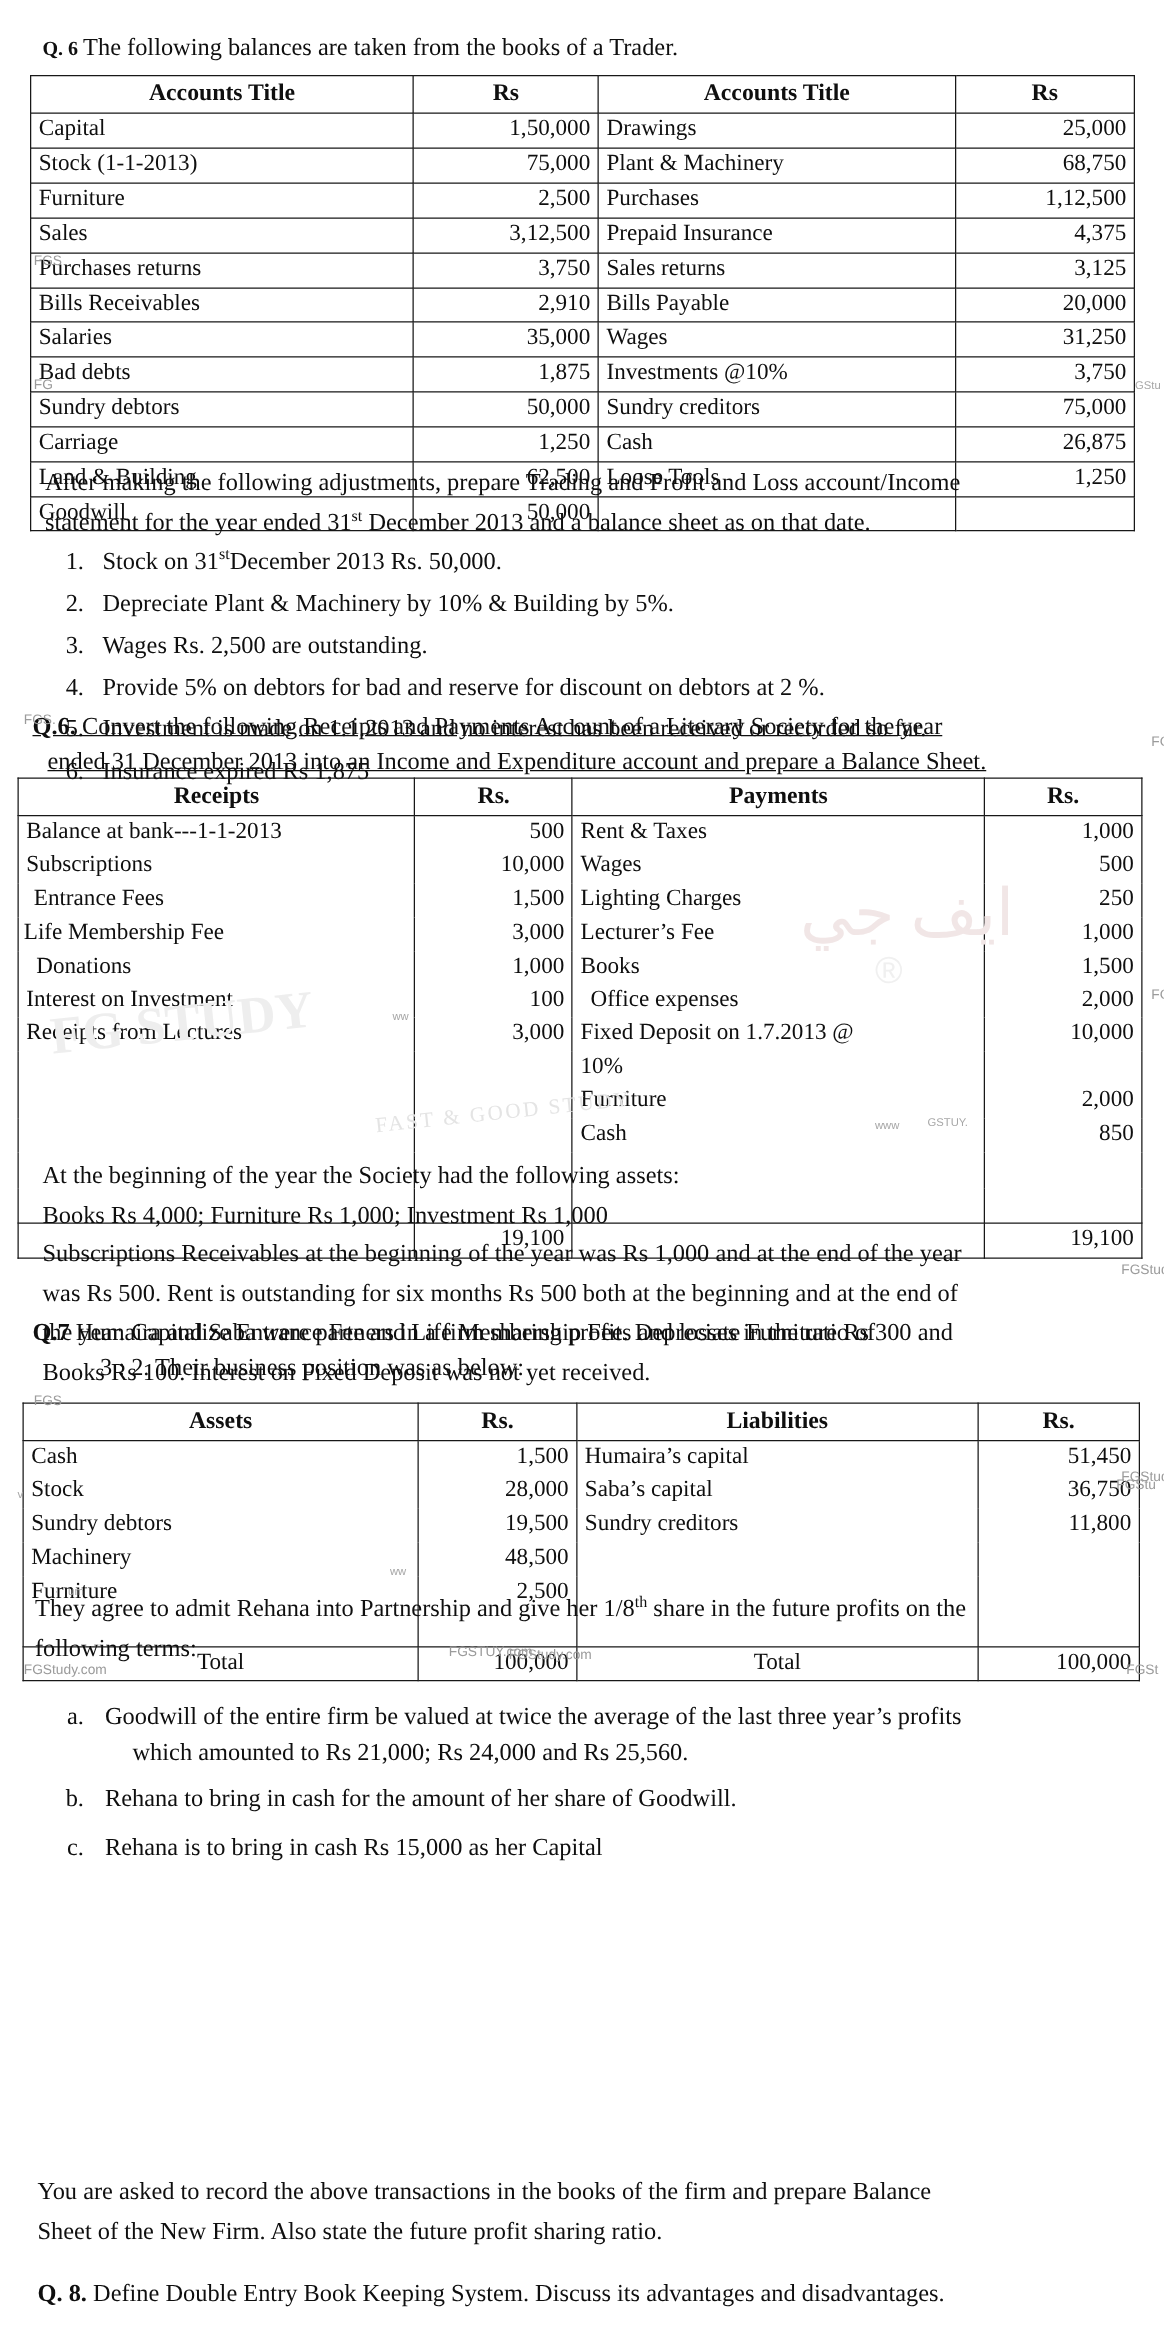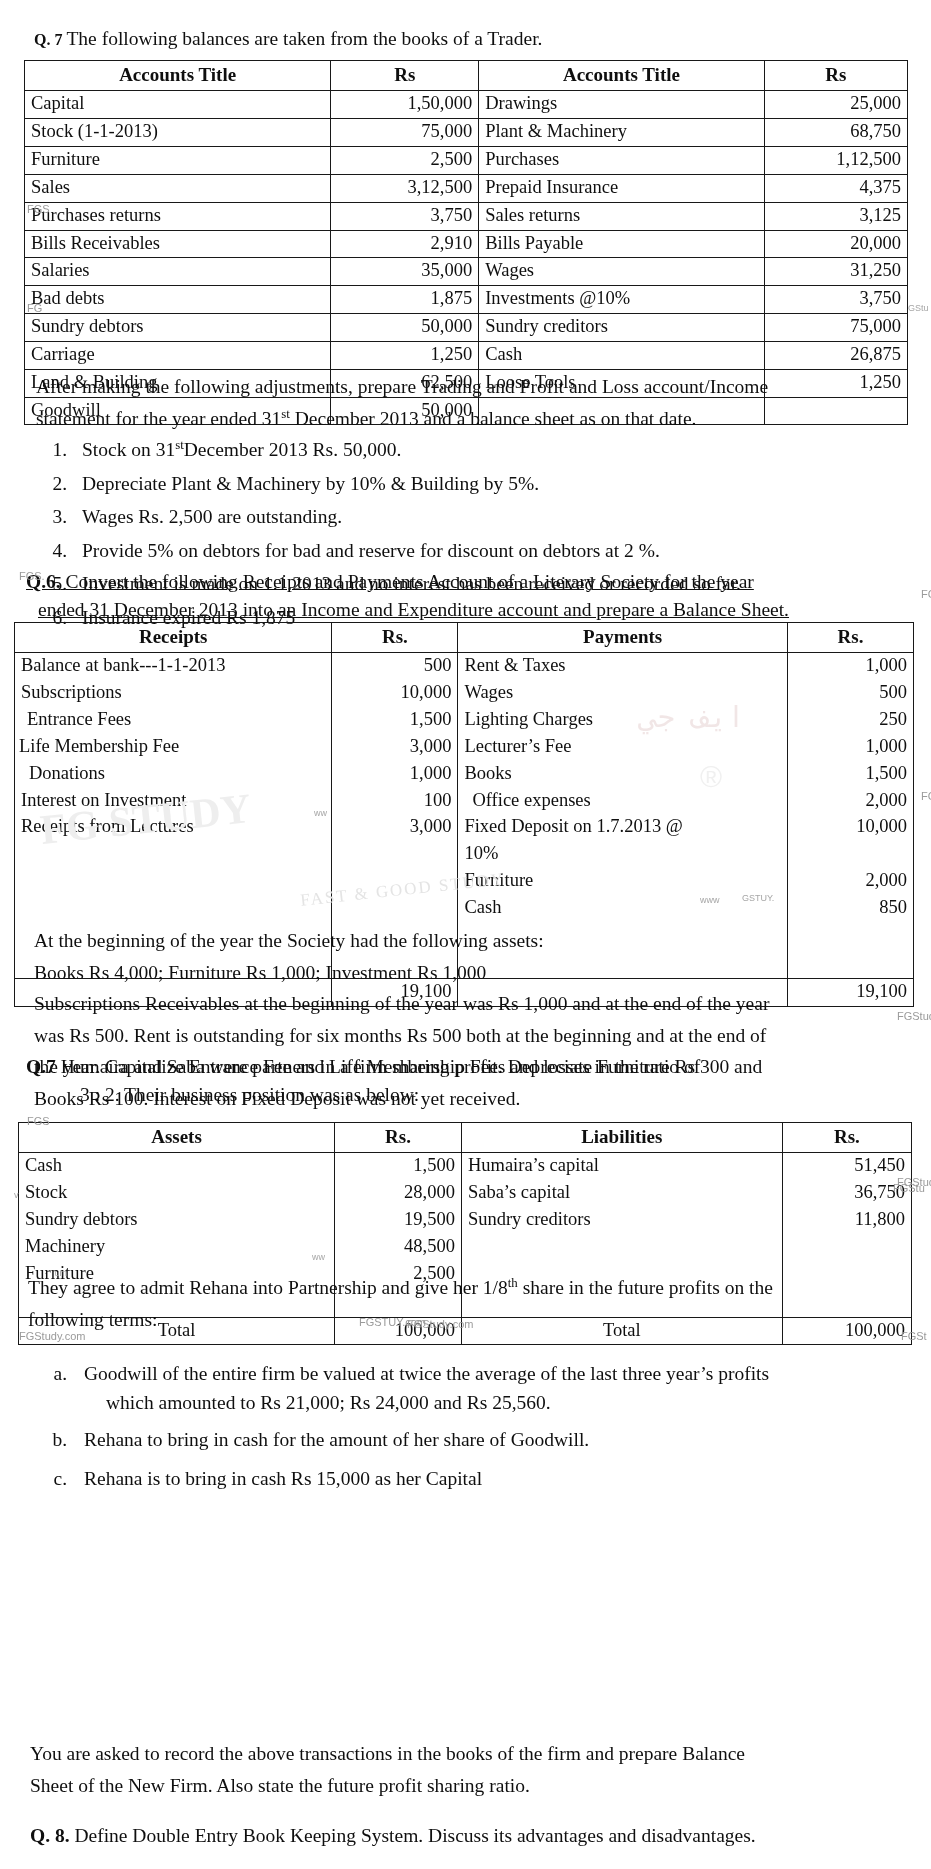--- a/index.html
+++ b/index.html
@@ -111,36 +111,36 @@
     color: #ececec;
     font-family: "Liberation Serif", serif;
   }
   .wm-mid {
     font-size: 17px;
     color: #e2e2e2;
     letter-spacing: 2px;
     font-family: "Liberation Serif", serif;
   }
   .wm-arab {
-    font-size: 29px;
+    font-size: 52px;
     color: #efe4e4;
-    font-family: Liberation Mono, monospace;
+    font-family: Liberation Serif, serif;
   }
   .wm-reg {
     font-size: 30px;
     color: #eeeeee;
   }
 </style>
 </head>
 <body>
 
 <div class="page">
 
   <div class="blk" style="left:34px; top:25px; width:880px;">
-    <span class="qlabel">Q. 7</span>
+    <span class="qlabel">Q. 6</span>
     <span class="q-head">The following balances are taken from the books of a Trader.</span>
   </div>
 
   <div class="blk" style="left:24px; top:60px; width:884px;">
     <table class="acct">
       <colgroup>
         <col style="width:265px">
           <col style="width:128px">
           <col style="width:247px">
           <col style="width:124px">

